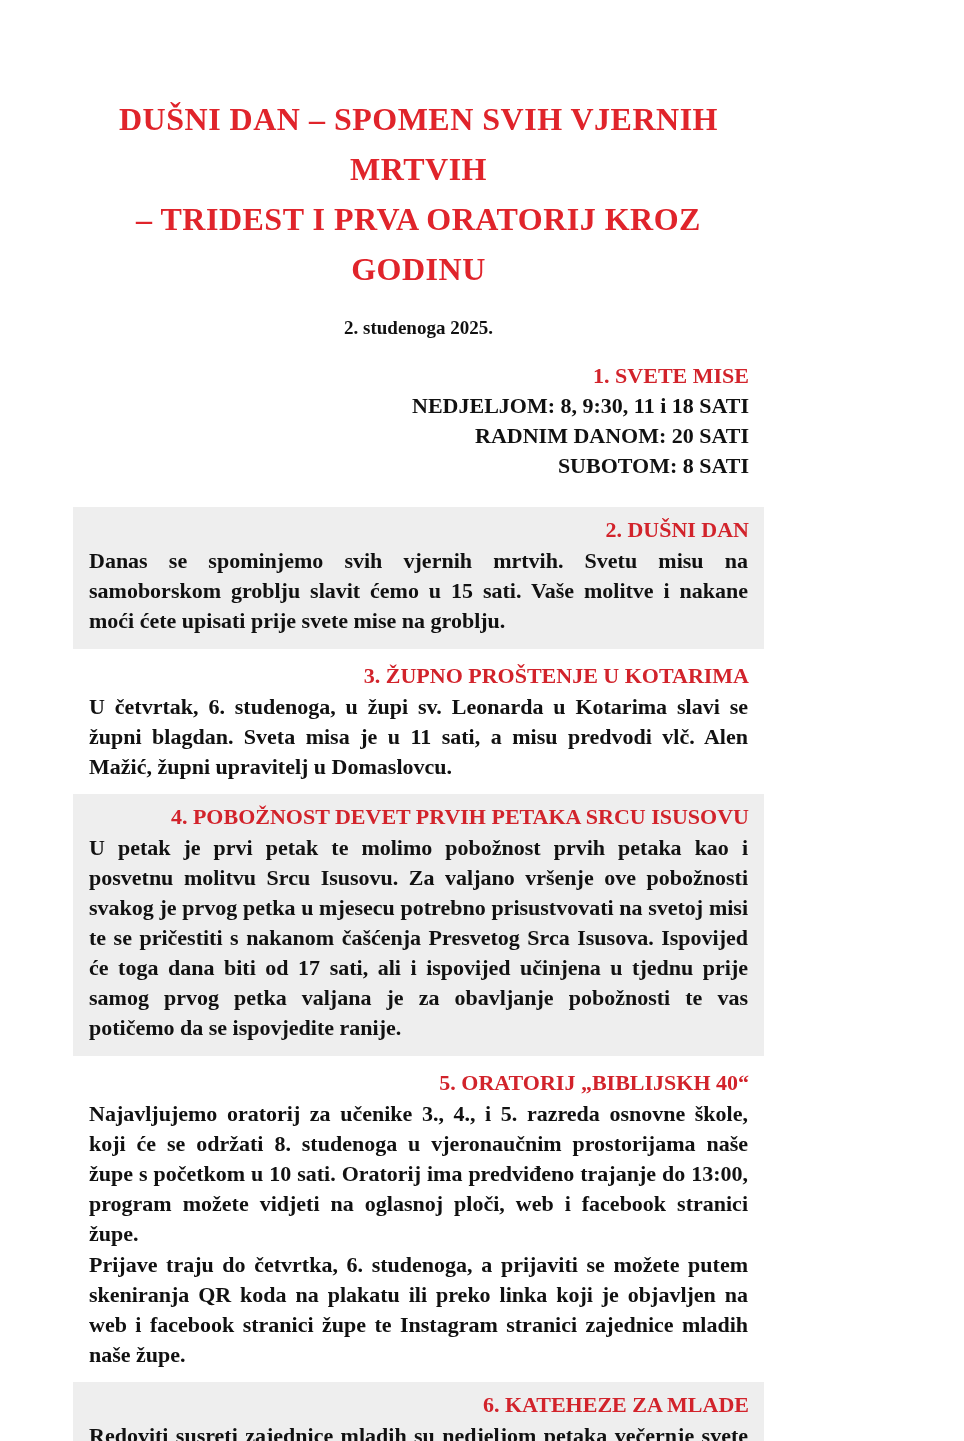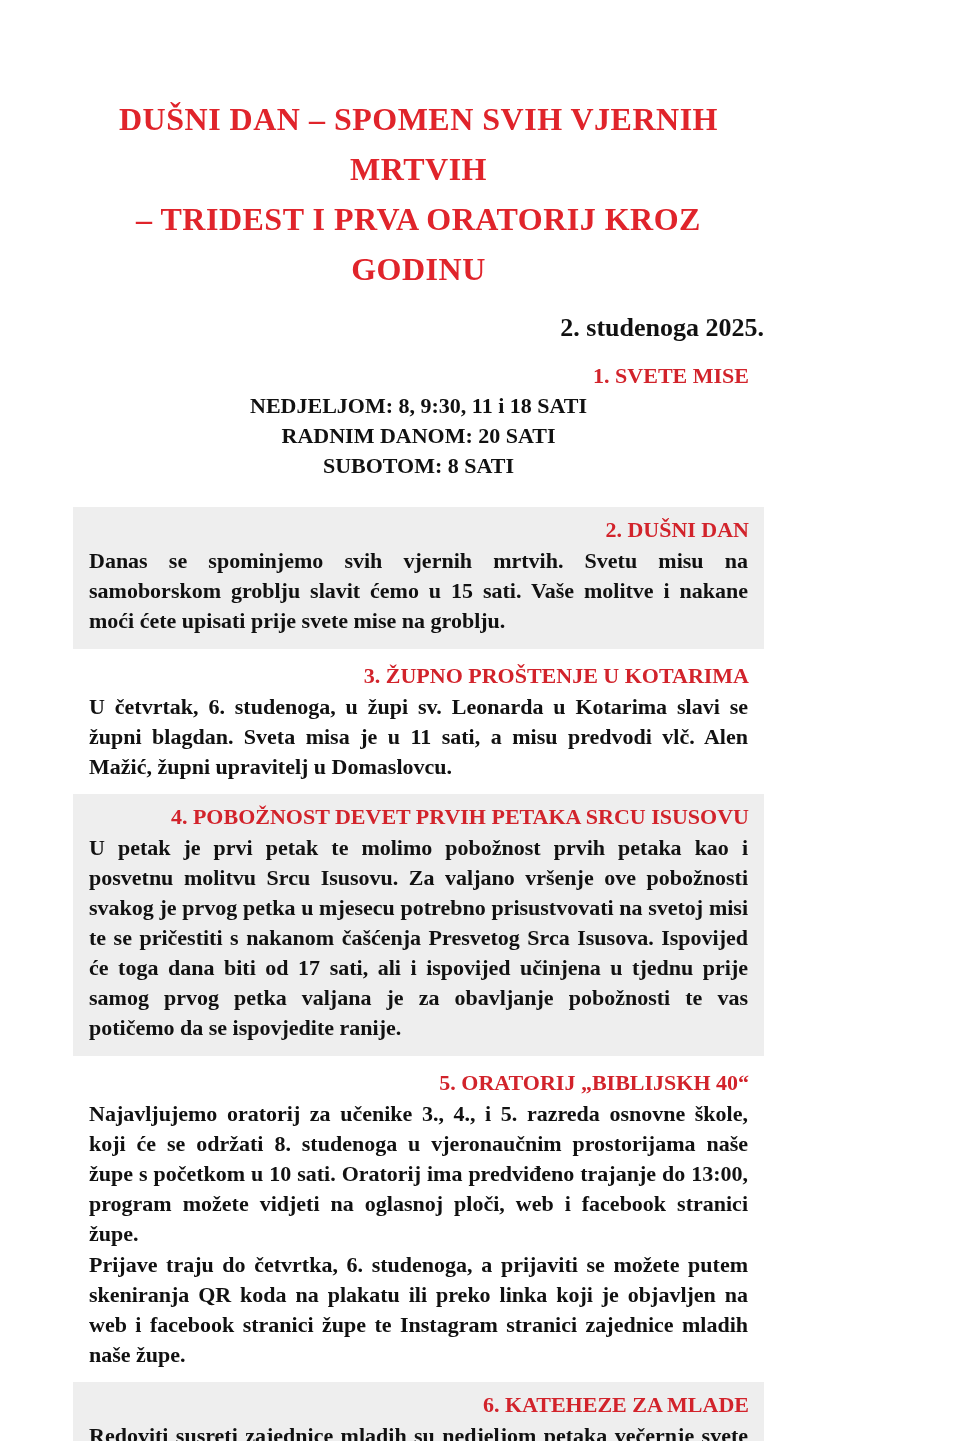--- a/index.html
+++ b/index.html
@@ -22,22 +22,22 @@
   .doc-title {
     margin-top: 94px;
     text-align: center;
     color: var(--title-red, #e0242b);
     font-size: 32px;
     line-height: 50px;
     letter-spacing: 0.5px;
   }
   .doc-date {
     margin-top: 14px;
-    text-align: right;
-    font-size: 26px;
+    text-align: center;
+    font-size: 19px;
     line-height: 26px;
     color: #111111;
   }
   .section {
     box-sizing: border-box;
     font-size: 22px;
     line-height: 30px;
     padding: 0 15px;
   }
   .section.shaded {
@@ -51,21 +51,21 @@
   .sec-4 { margin-top: 12px; }
   .sec-5 { margin-top: 12px; }
   .sec-6 { margin-top: 12px; padding-bottom: 48px; }
   .section-heading {
     color: var(--heading-red, #d2232b);
     font-size: 22px;
     line-height: 30px;
     text-align: right;
   }
   .schedule-line {
-    text-align: center;
+    text-align: right;
   }
   .section p {
     margin: 1px;
     text-align: justify;
     text-justify: inter-word;
   }
 </style>
 </head>
 <body>
 

